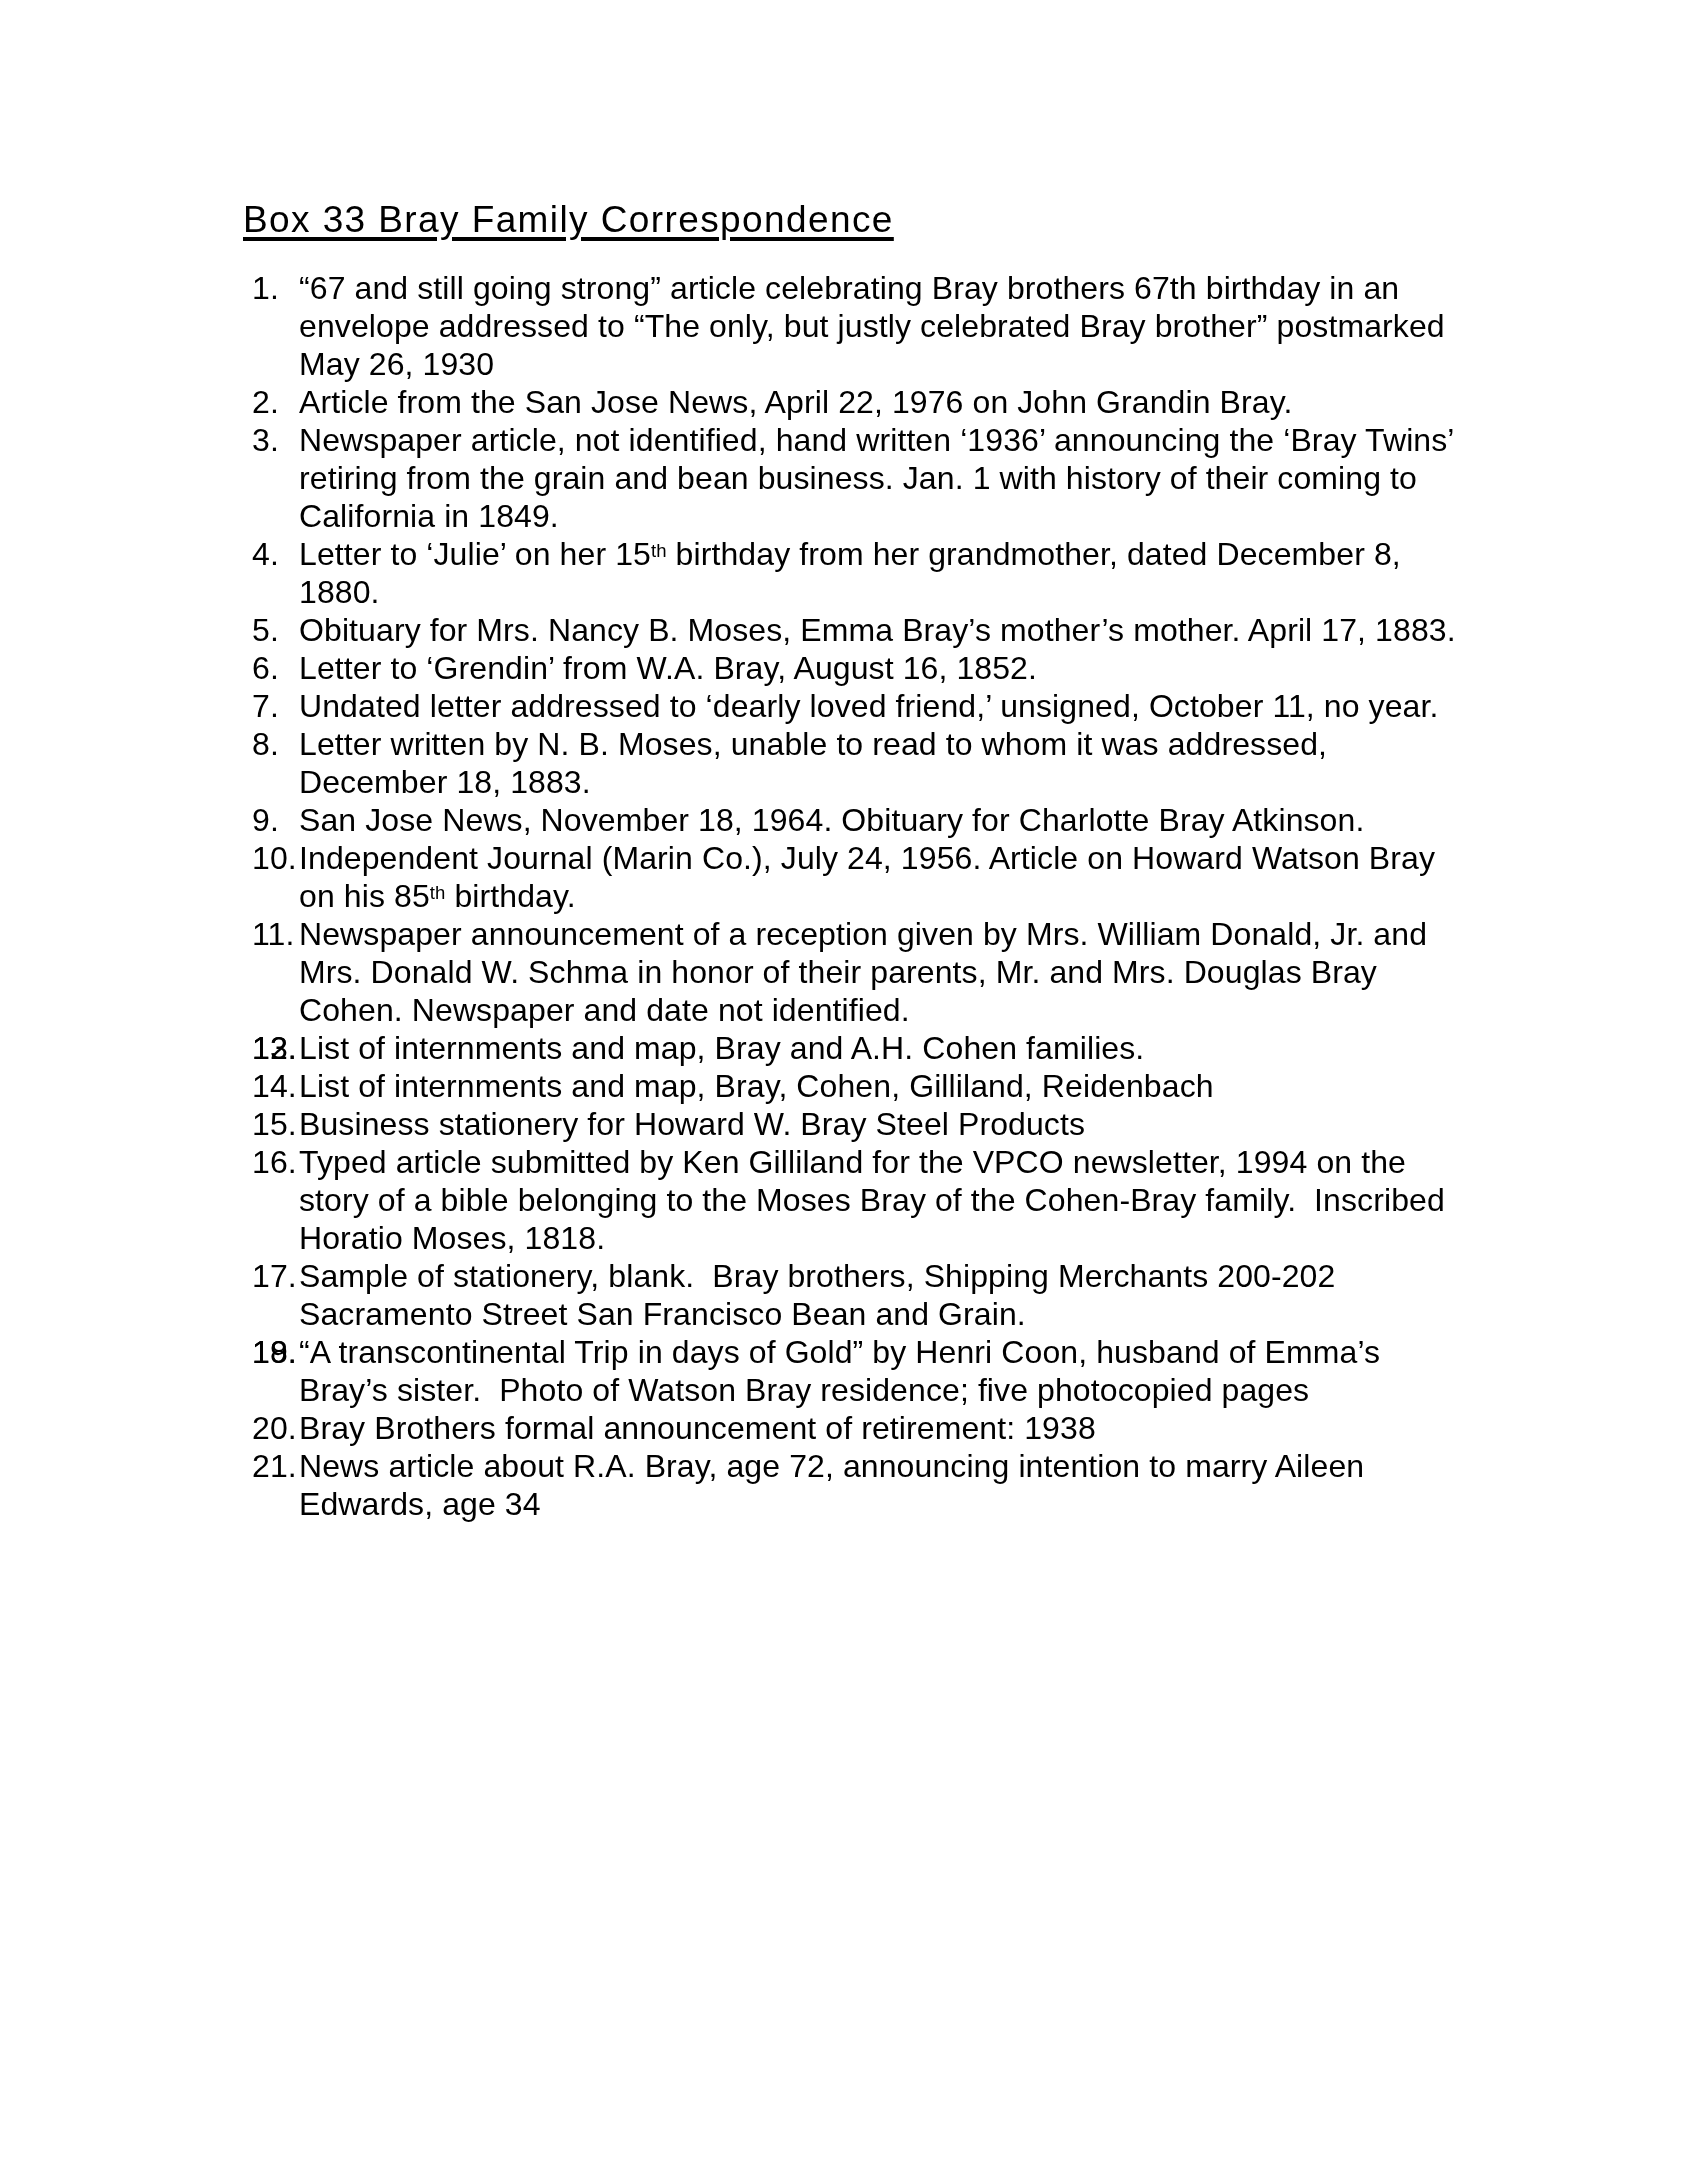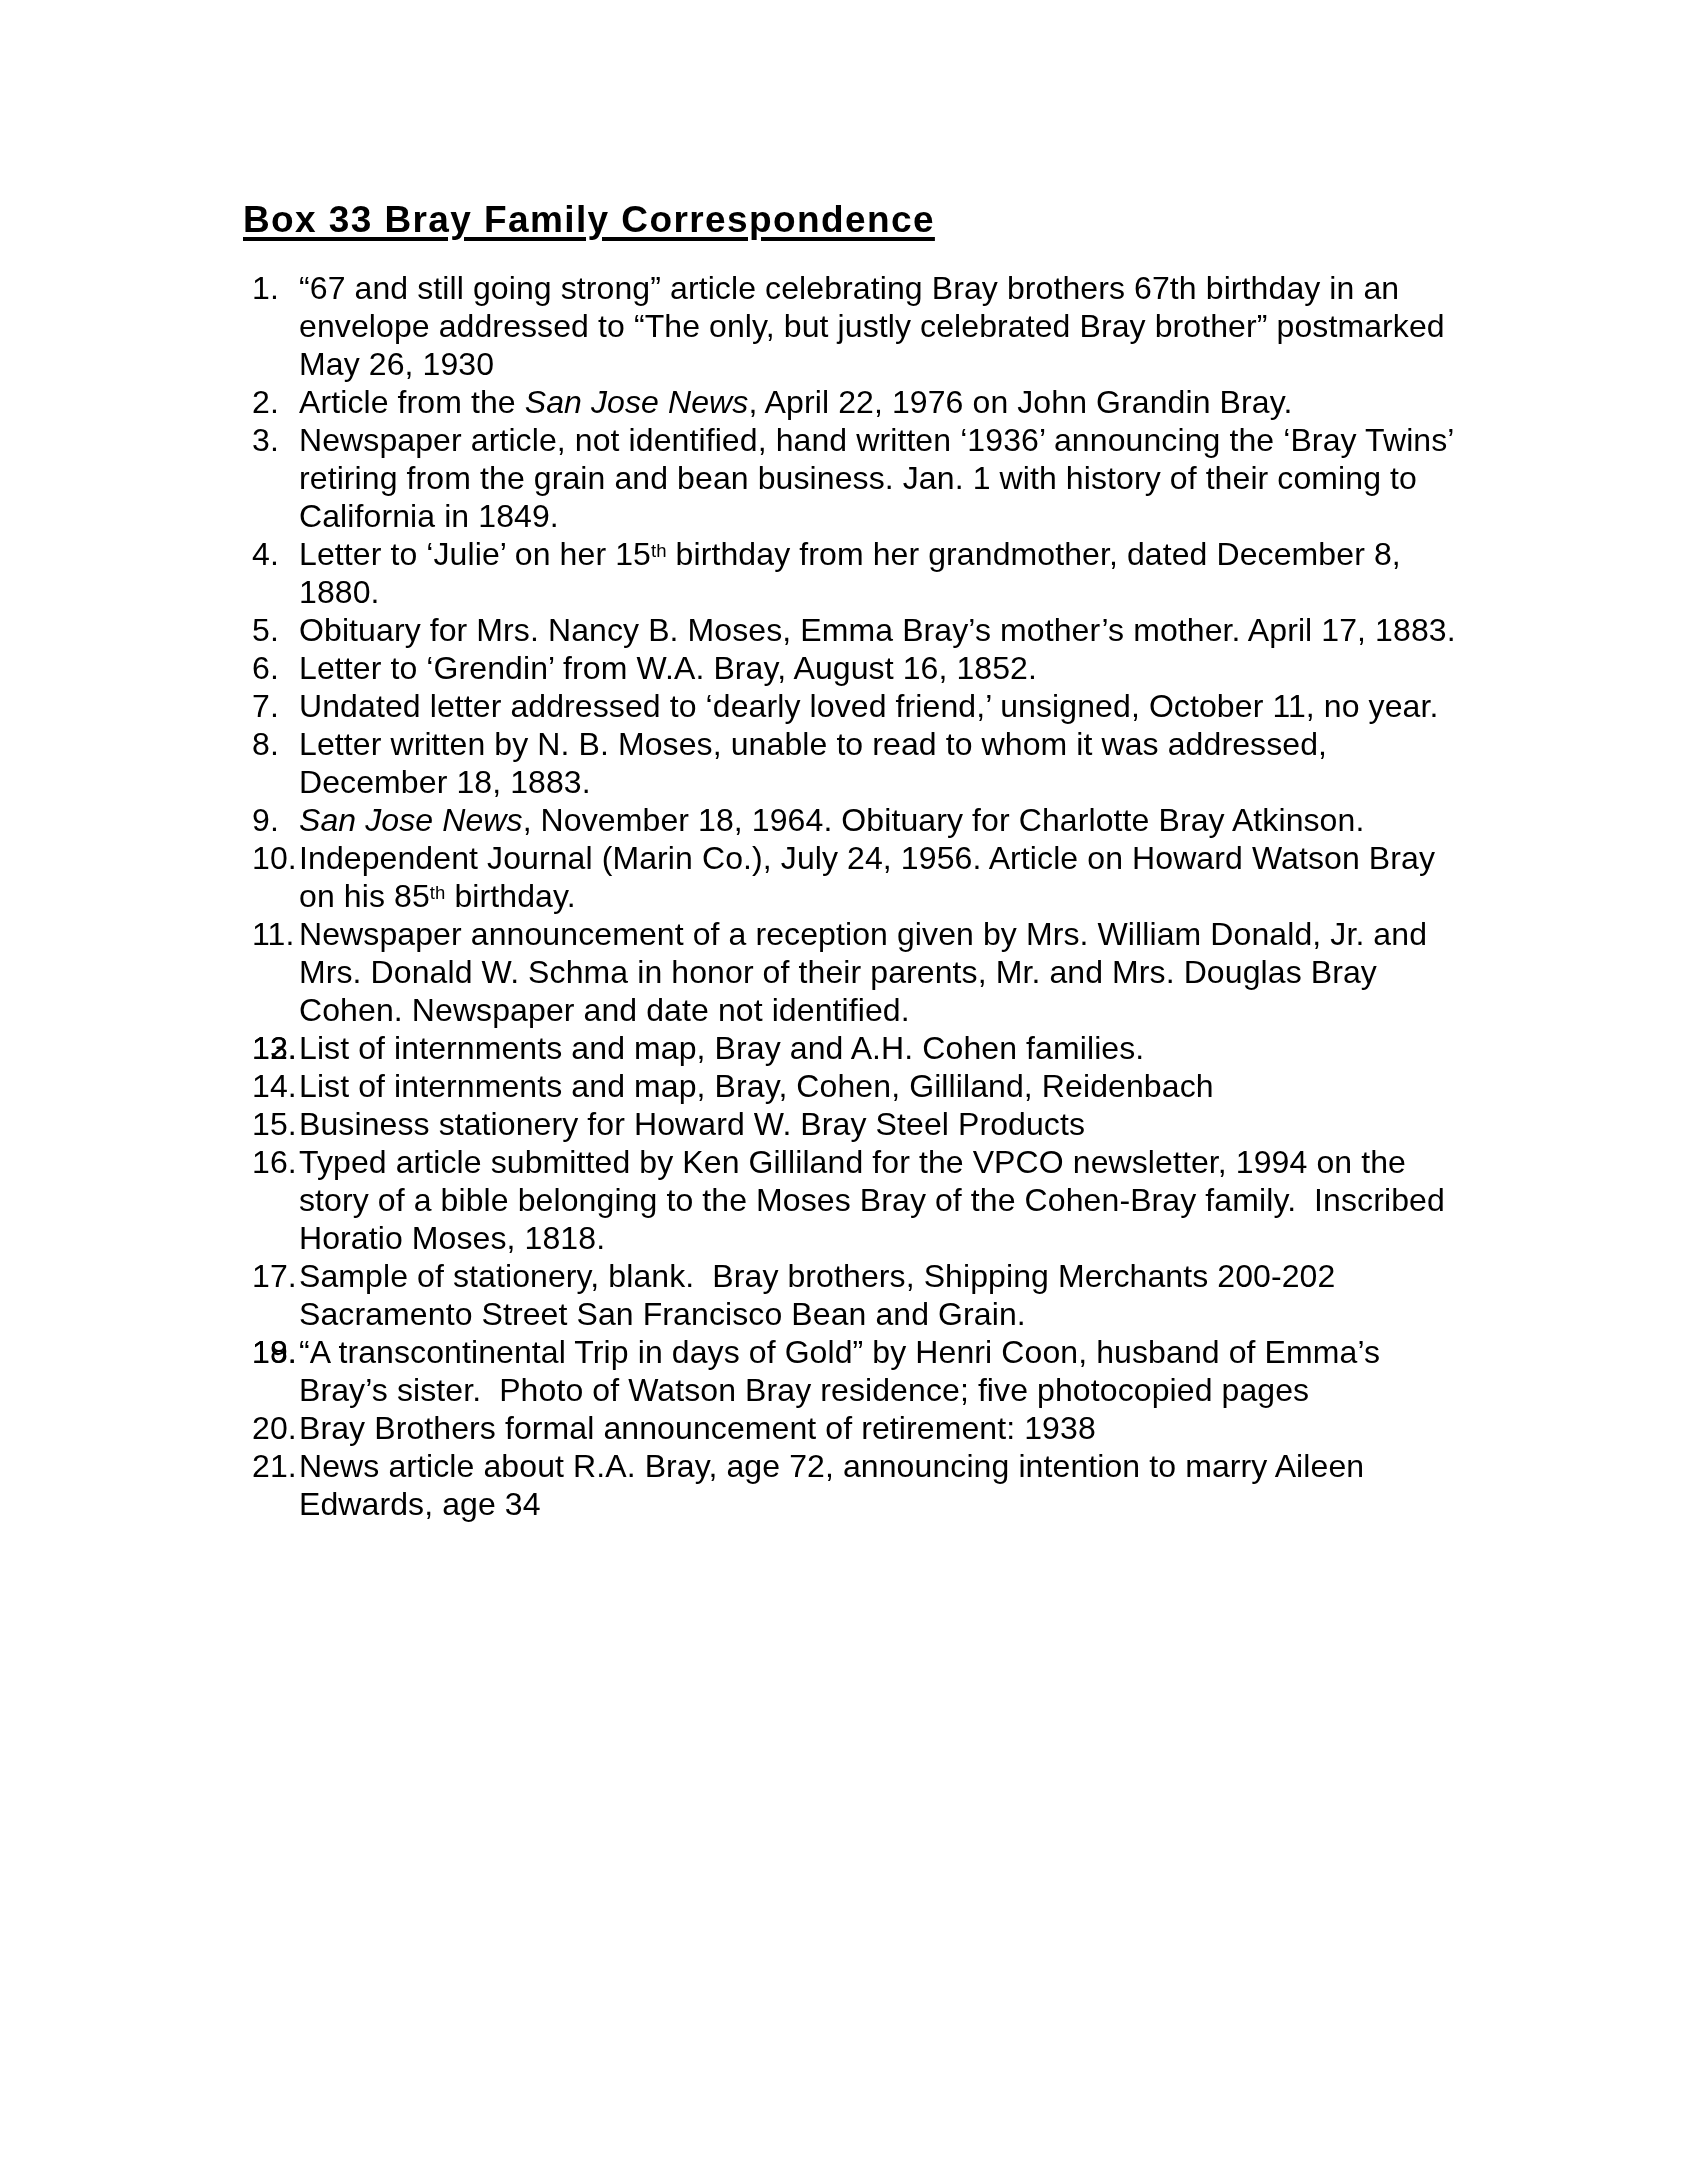--- a/index.html
+++ b/index.html
@@ -14,21 +14,21 @@
     background: #ffffff;
     color: #000000;
     font-family: "Liberation Sans", "DejaVu Sans", sans-serif;
     overflow: hidden;
   }
   .doc-title {
     position: absolute;
     left: 243px;
     top: 199px;
     font-size: 37px;
-    font-weight: bold;
+    font-weight: normal;
     letter-spacing: 1.4px;
     text-decoration: underline;
     text-decoration-thickness: 3.5px;
     text-underline-offset: 4.9px;
     white-space: nowrap;
   }
   .item-list {
     position: absolute;
     left: 252px;
     top: 269px;
@@ -41,21 +41,21 @@
     line-height: 38px;
     letter-spacing: 0.1px;
     white-space: pre-wrap;
   }
   .num {
     position: absolute;
     left: 0;
     top: 0;
     white-space: nowrap;
   }
-  .italic { font-style: italic; }
+  .italic { }
   .sup {
     font-size: 0.58em;
     vertical-align: 0.42em;
     line-height: 0;
   }
 </style>
 </head>
 <body>
 
 <div class="page">

